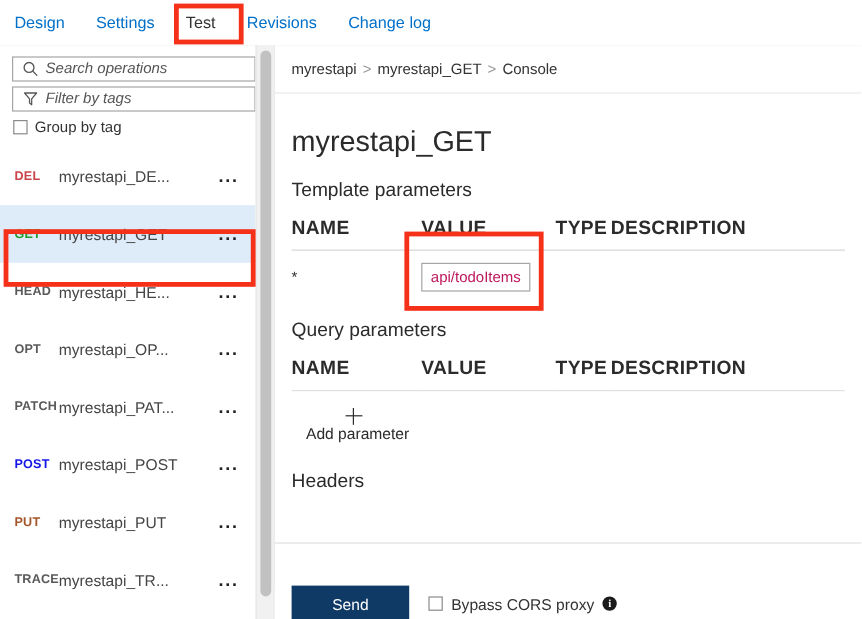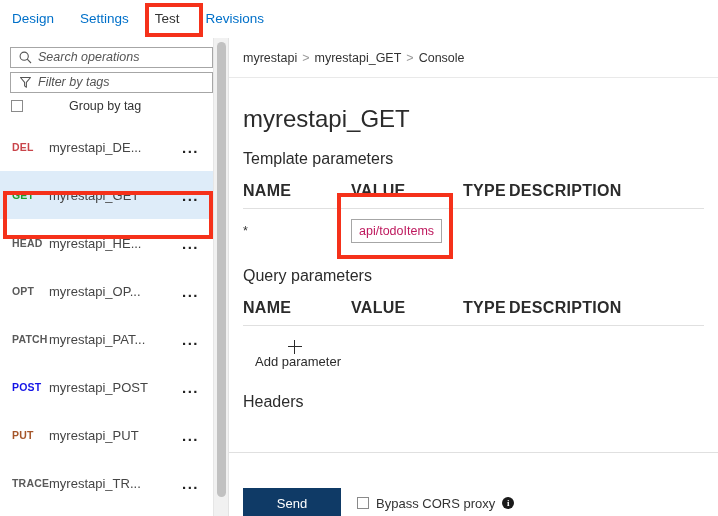--- a/index.html
+++ b/index.html
@@ -89,21 +89,20 @@
     font-style: italic;
     color: #555555;
     margin-left: 5px;
     line-height: 1;
   }
   .groupby {
     display: flex;
     align-items: center;
     margin-top: 6px;
     padding-left: 1px;
-    gap: 40px;
   }
   .chk {
     width: 12px; height: 12px;
     border: 1px solid #8a8a8a;
     background: #fff;
     box-sizing: border-box;
     flex: 0 0 auto;
   }
   .groupby .lbl {
     font-size: 12.5px;
@@ -334,20 +333,21 @@
 </head>
 <body>
 
 <div class="app">
 
   <div class="tabbar">
     <div class="tab">Design</div>
     <div class="tab">Settings</div>
     <div class="tab active">Test</div>
     <div class="tab">Revisions</div>
+    <div class="tab">Change log</div>
   </div>
 
   <div class="sidebar">
 
     <div class="side-filters">
 
       <div class="filter-box">
         <span class="ficon">
           <svg width="13" height="13" viewBox="0 0 13 13">
             <circle cx="5.2" cy="5.2" r="4.1" fill="none" stroke="#555" stroke-width="1.1"></circle>

